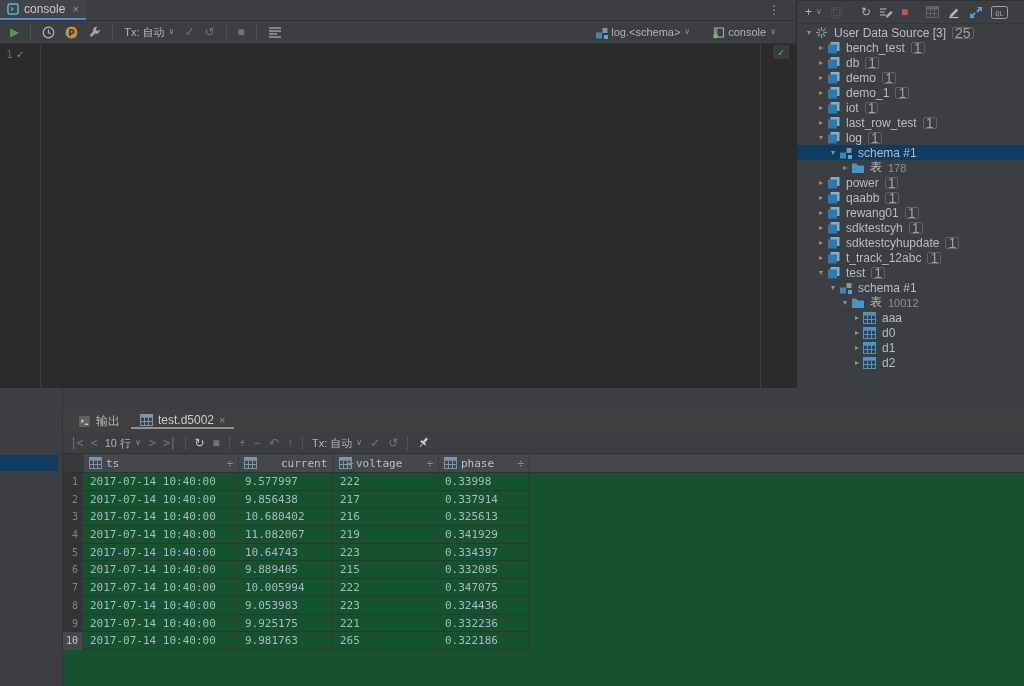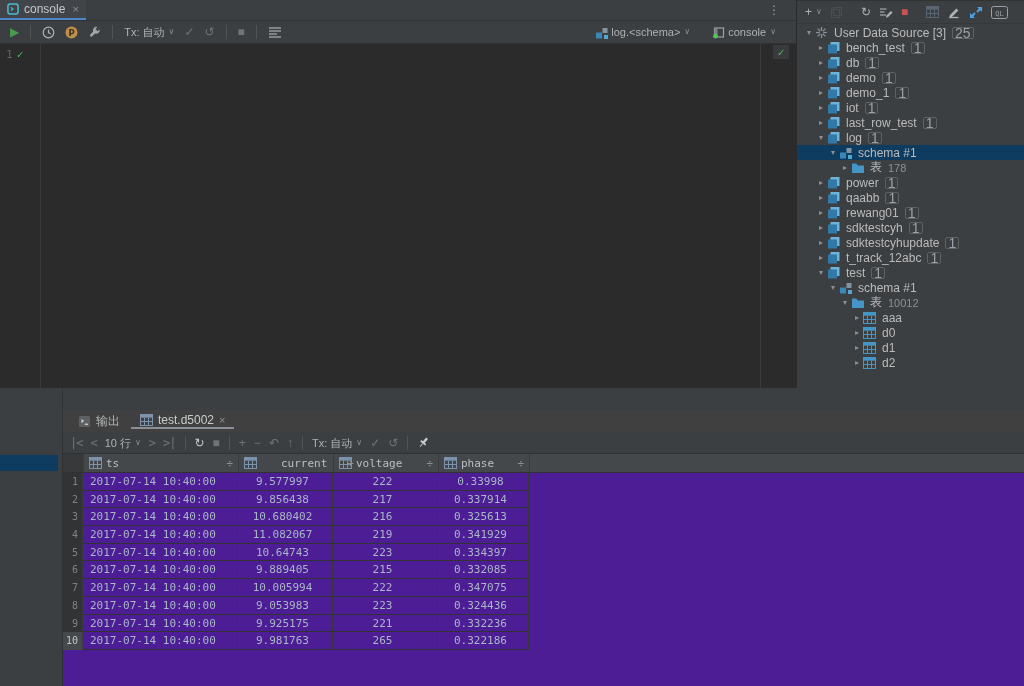--- a/index.html
+++ b/index.html
@@ -60,31 +60,31 @@
   .bottom{position:absolute;top:388px;left:0;width:1024px;height:298px;display:flex;background:#2b2b2b;}
   .services-pane{width:62px;background:#3c3f41;border-right:1px solid #323232;position:relative;flex:none;}
   .svc-selected{position:absolute;top:67px;left:0;width:58px;height:16px;background:#0e3c61;}
   .bottom-main{flex:1;display:flex;flex-direction:column;min-width:0;}
   .bspacer{height:22px;background:#3c3f41;}
   .btabs{height:22px;background:#404040;display:flex;align-items:center;padding-left:6px;gap:2px;}
   .btab{display:flex;align-items:center;gap:5px;padding:0 9px;color:#b4b6b8;}
   .btab.selected{border-bottom:2px solid #8a9095;color:#c9cccd;}
   .btab .x{color:#8d9194;font-size:11px;}
   .btoolbar{height:21px;background:#3c3f41;display:flex;align-items:center;padding-left:3px;}
-  .grid{flex:1;position:relative;background:#4c1d95;font-family:"DejaVu Sans Mono",monospace;font-size:11px;}
+  .grid{flex:1;position:relative;background:#14532d;font-family:"DejaVu Sans Mono",monospace;font-size:11px;}
   .hrow{display:flex;height:18px;background:#45484a;border-bottom:1px solid #2f3234;border-top:1px solid #323232;}
   .hcorner{width:20px;background:#37393b;border-right:1px solid #3a3d3f;flex:none;}
   .hcell{display:flex;align-items:center;padding:0 5px;border-right:1px solid #3a3d3f;color:#b8bfc4;flex:none;box-sizing:border-box;}
   .hcell .hsort{margin-left:auto;color:#8c9296;font-size:11px;}
   .hcell .hname{margin-left:4px;}
   .drow{display:flex;height:17.7px;}
   .rownum{width:20px;background:#313335;color:#7e8387;text-align:right;padding-right:4px;line-height:17.7px;border-right:1px solid #3a3d3f;font-size:10px;flex:none;box-sizing:border-box;}
   .drow.currentrow .rownum{background:#46494b;color:#c0c4c8;}
   .cell{line-height:17.7px;color:#a9b7c6;border-right:1px solid #333739;border-bottom:1px solid #303234;box-sizing:border-box;flex:none;overflow:hidden;padding:0 7px;}
-  .cell.right{text-align:center;padding-right:12px;}
+  .cell.right{text-align:left;padding-right:12px;}
 </style>
 </head>
 <body>
 
 <div id="app">
 
   <div class="top">
 
     <div class="editor-col">
       <div class="tabbar">

